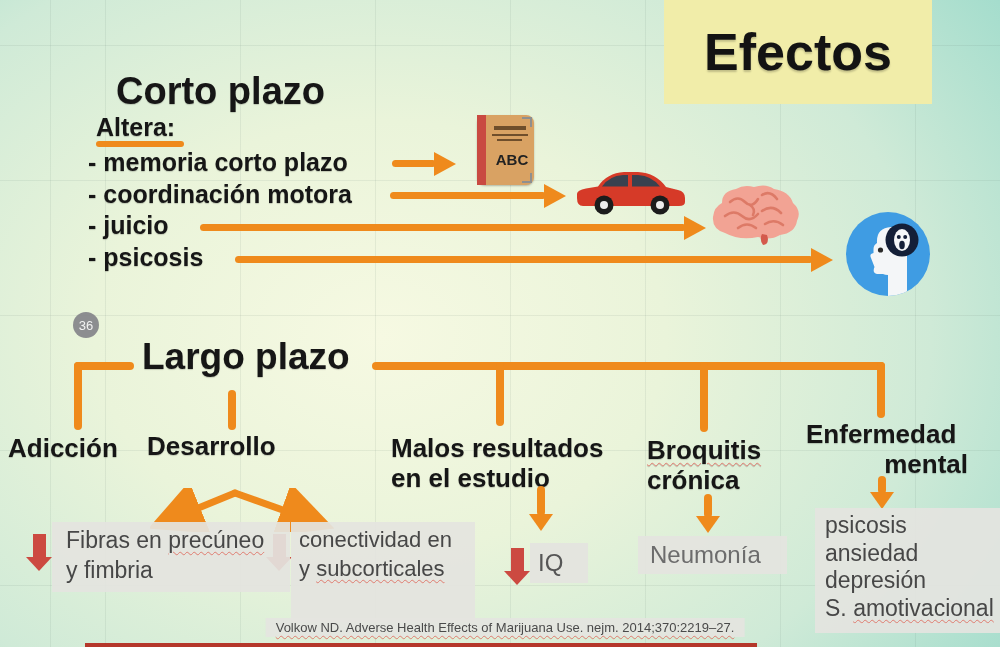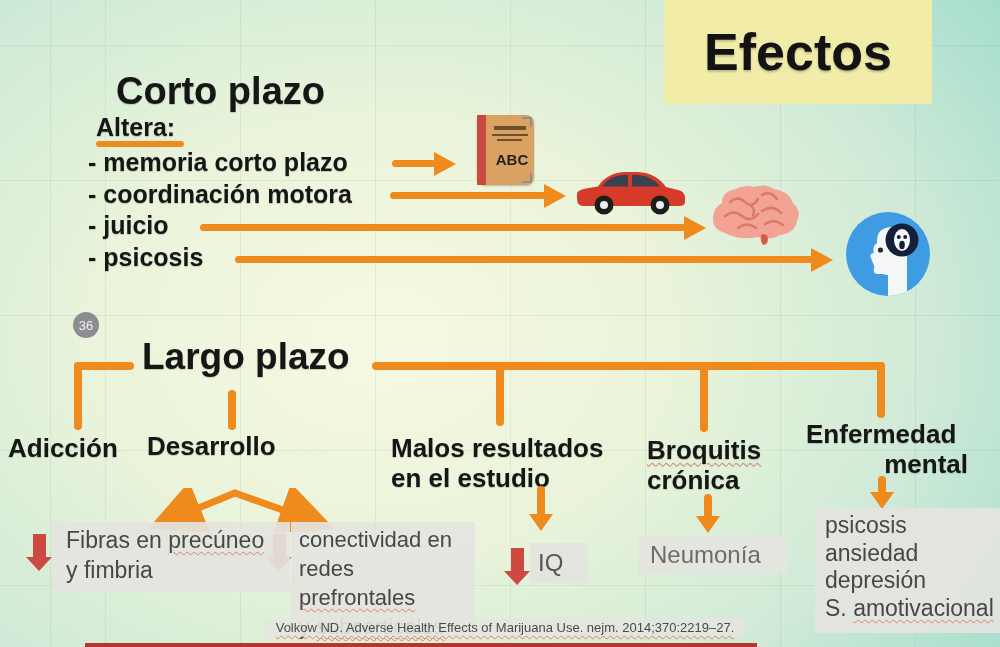--- a/index.html
+++ b/index.html
@@ -200,21 +200,20 @@
       <div class="tip"></div>
   </div>
 
   <div class="gbox" style="left:52px;top:522px;width:210px;height:64px;font-size:23px;line-height:30px;padding:3px 14px;">
     <div><span>Fibras en </span><span class="misspell">precúneo</span></div>
     <div>y fimbria</div>
   </div>
 
   <div class="gbox" style="left:291px;top:522px;width:168px;height:94px;font-size:22px;line-height:29px;padding:3px 8px;">
     <div>conectividad en</div>
-    <div><span>redes </span><span class="misspell">prefrontales</span></div>
     <div><span>y </span><span class="misspell">subcorticales</span></div>
   </div>
 
   <div class="gbox" style="left:530px;top:543px;width:50px;height:40px;font-size:24px;line-height:40px;padding-left:8px;color:#565656;">IQ</div>
 
   <div class="gbox" style="left:638px;top:536px;width:137px;height:38px;font-size:24px;line-height:38px;padding-left:12px;color:#6c6c6c;">Neumonía</div>
 
   <div class="gbox" style="left:815px;top:508px;width:182px;height:117px;font-size:23px;line-height:27.5px;padding:4px 10px;">
     <div>psicosis</div>
     <div>ansiedad</div>

